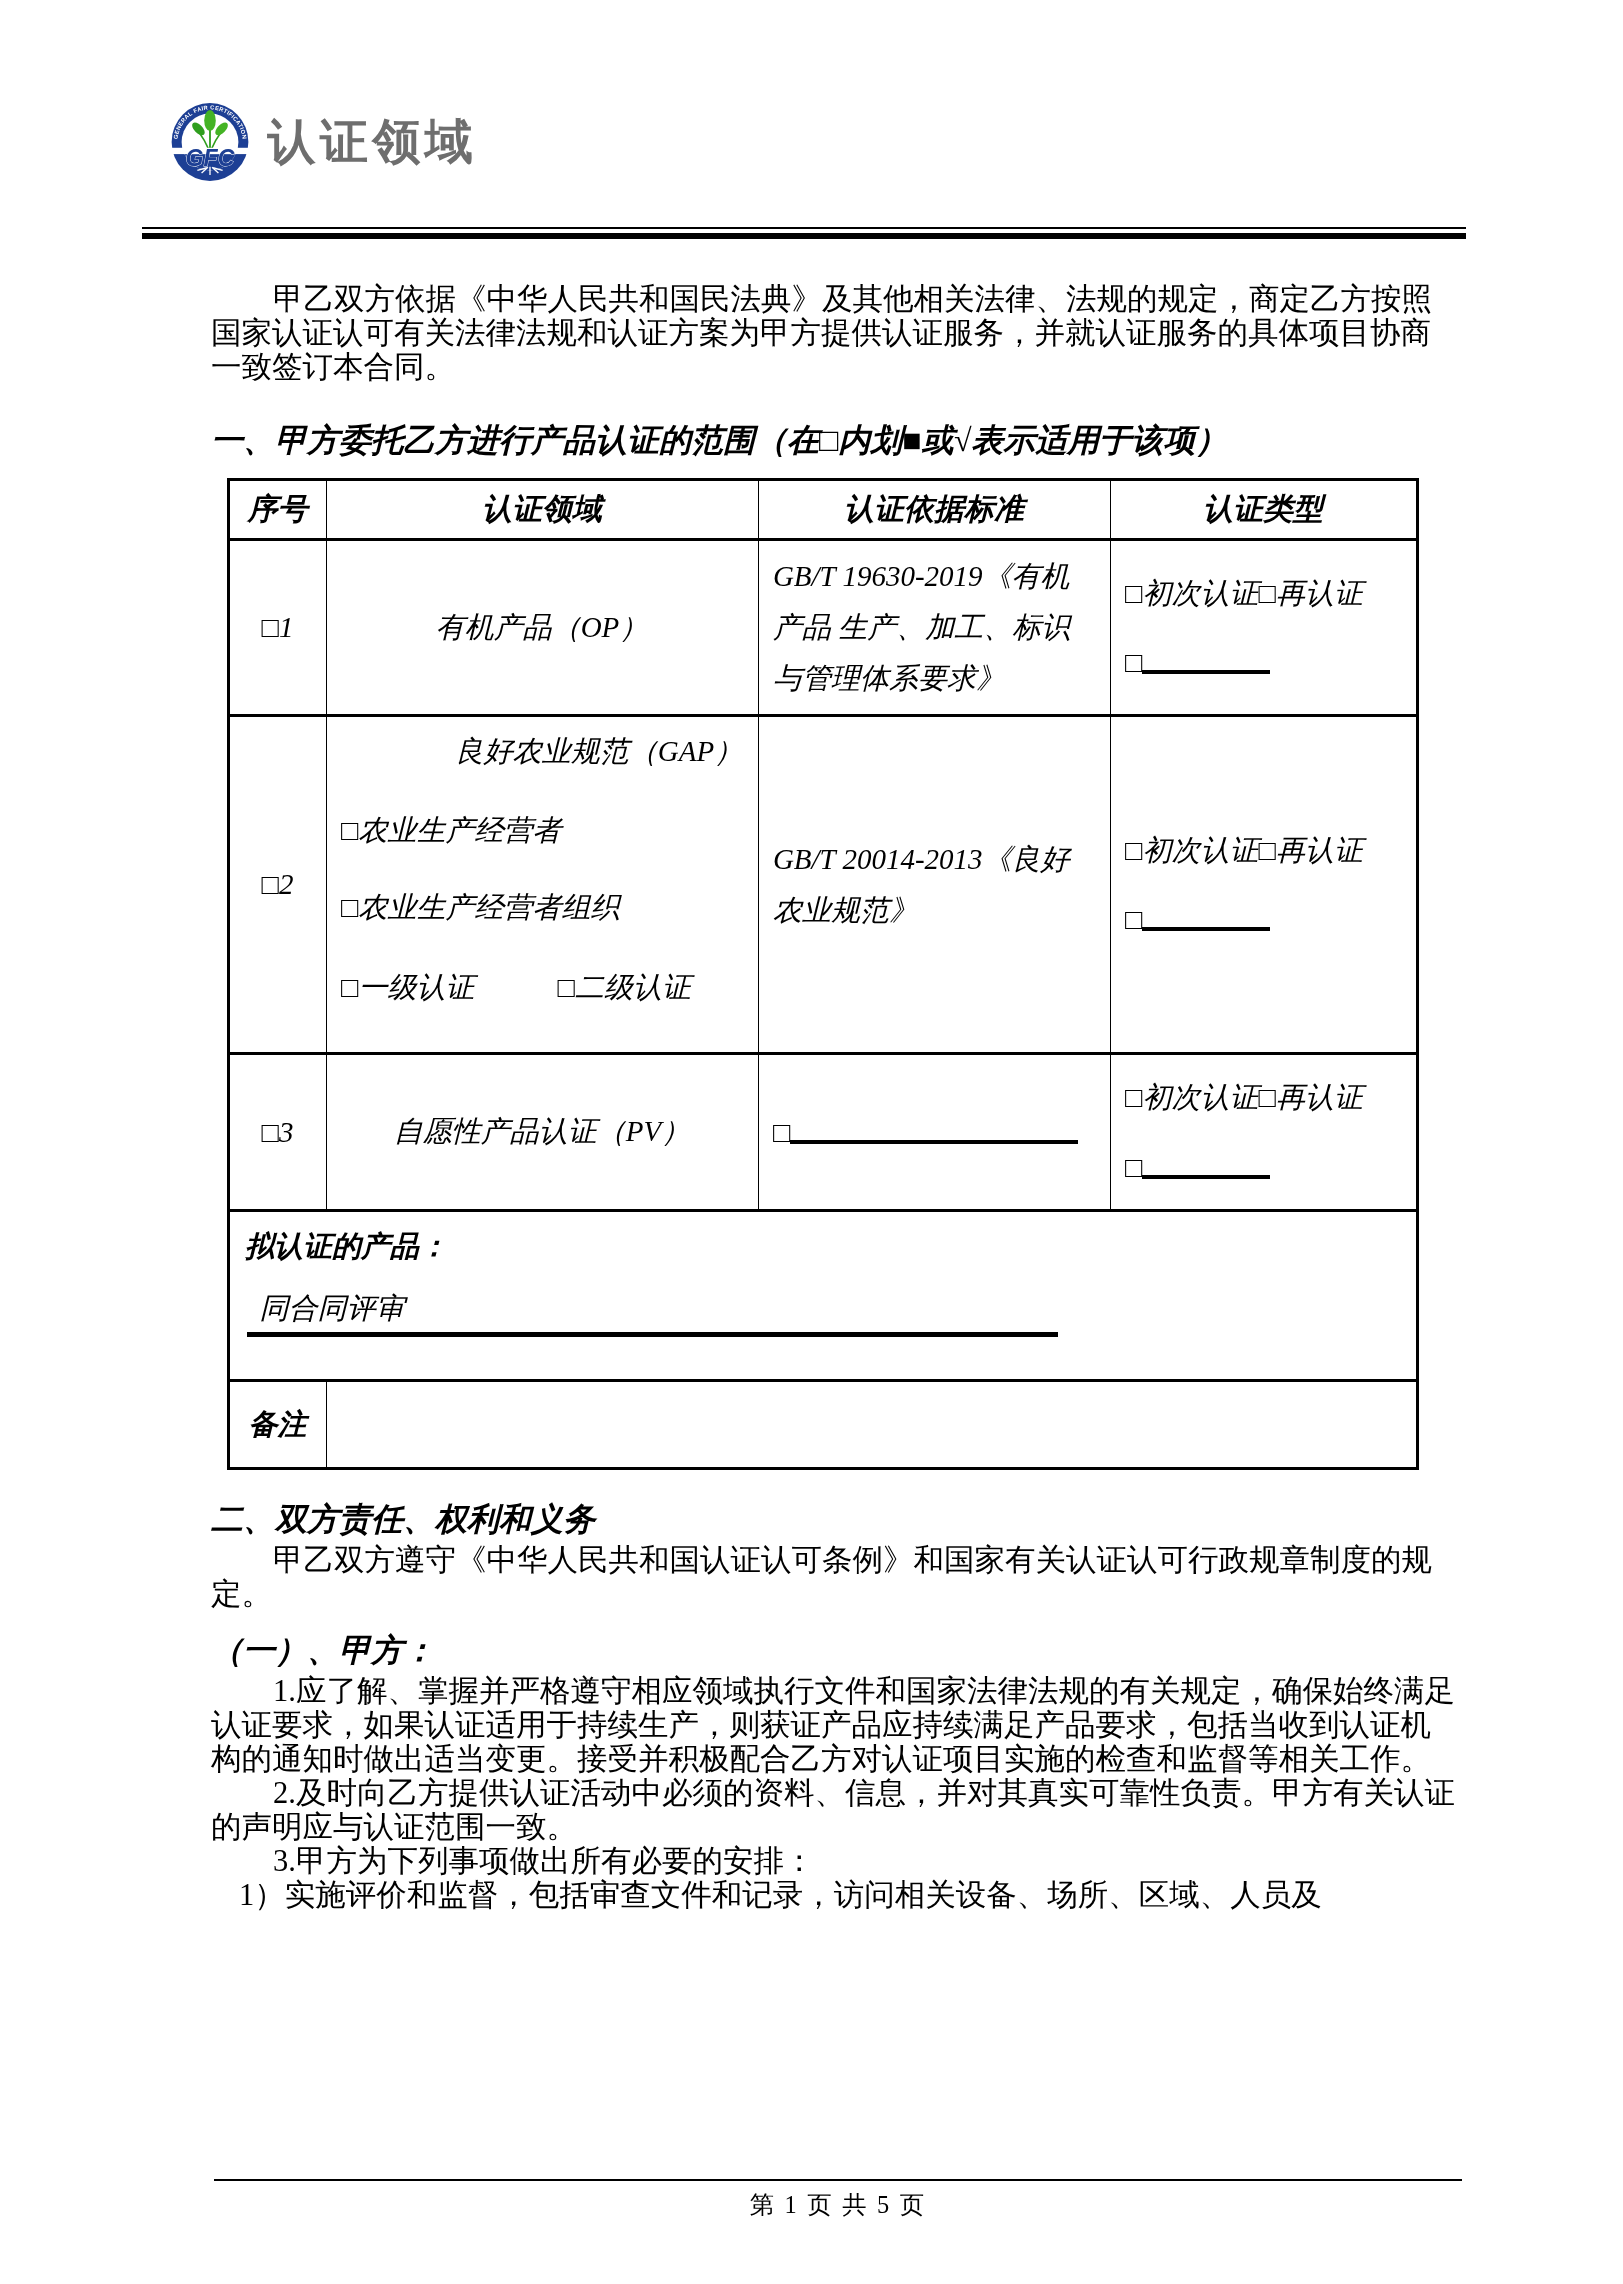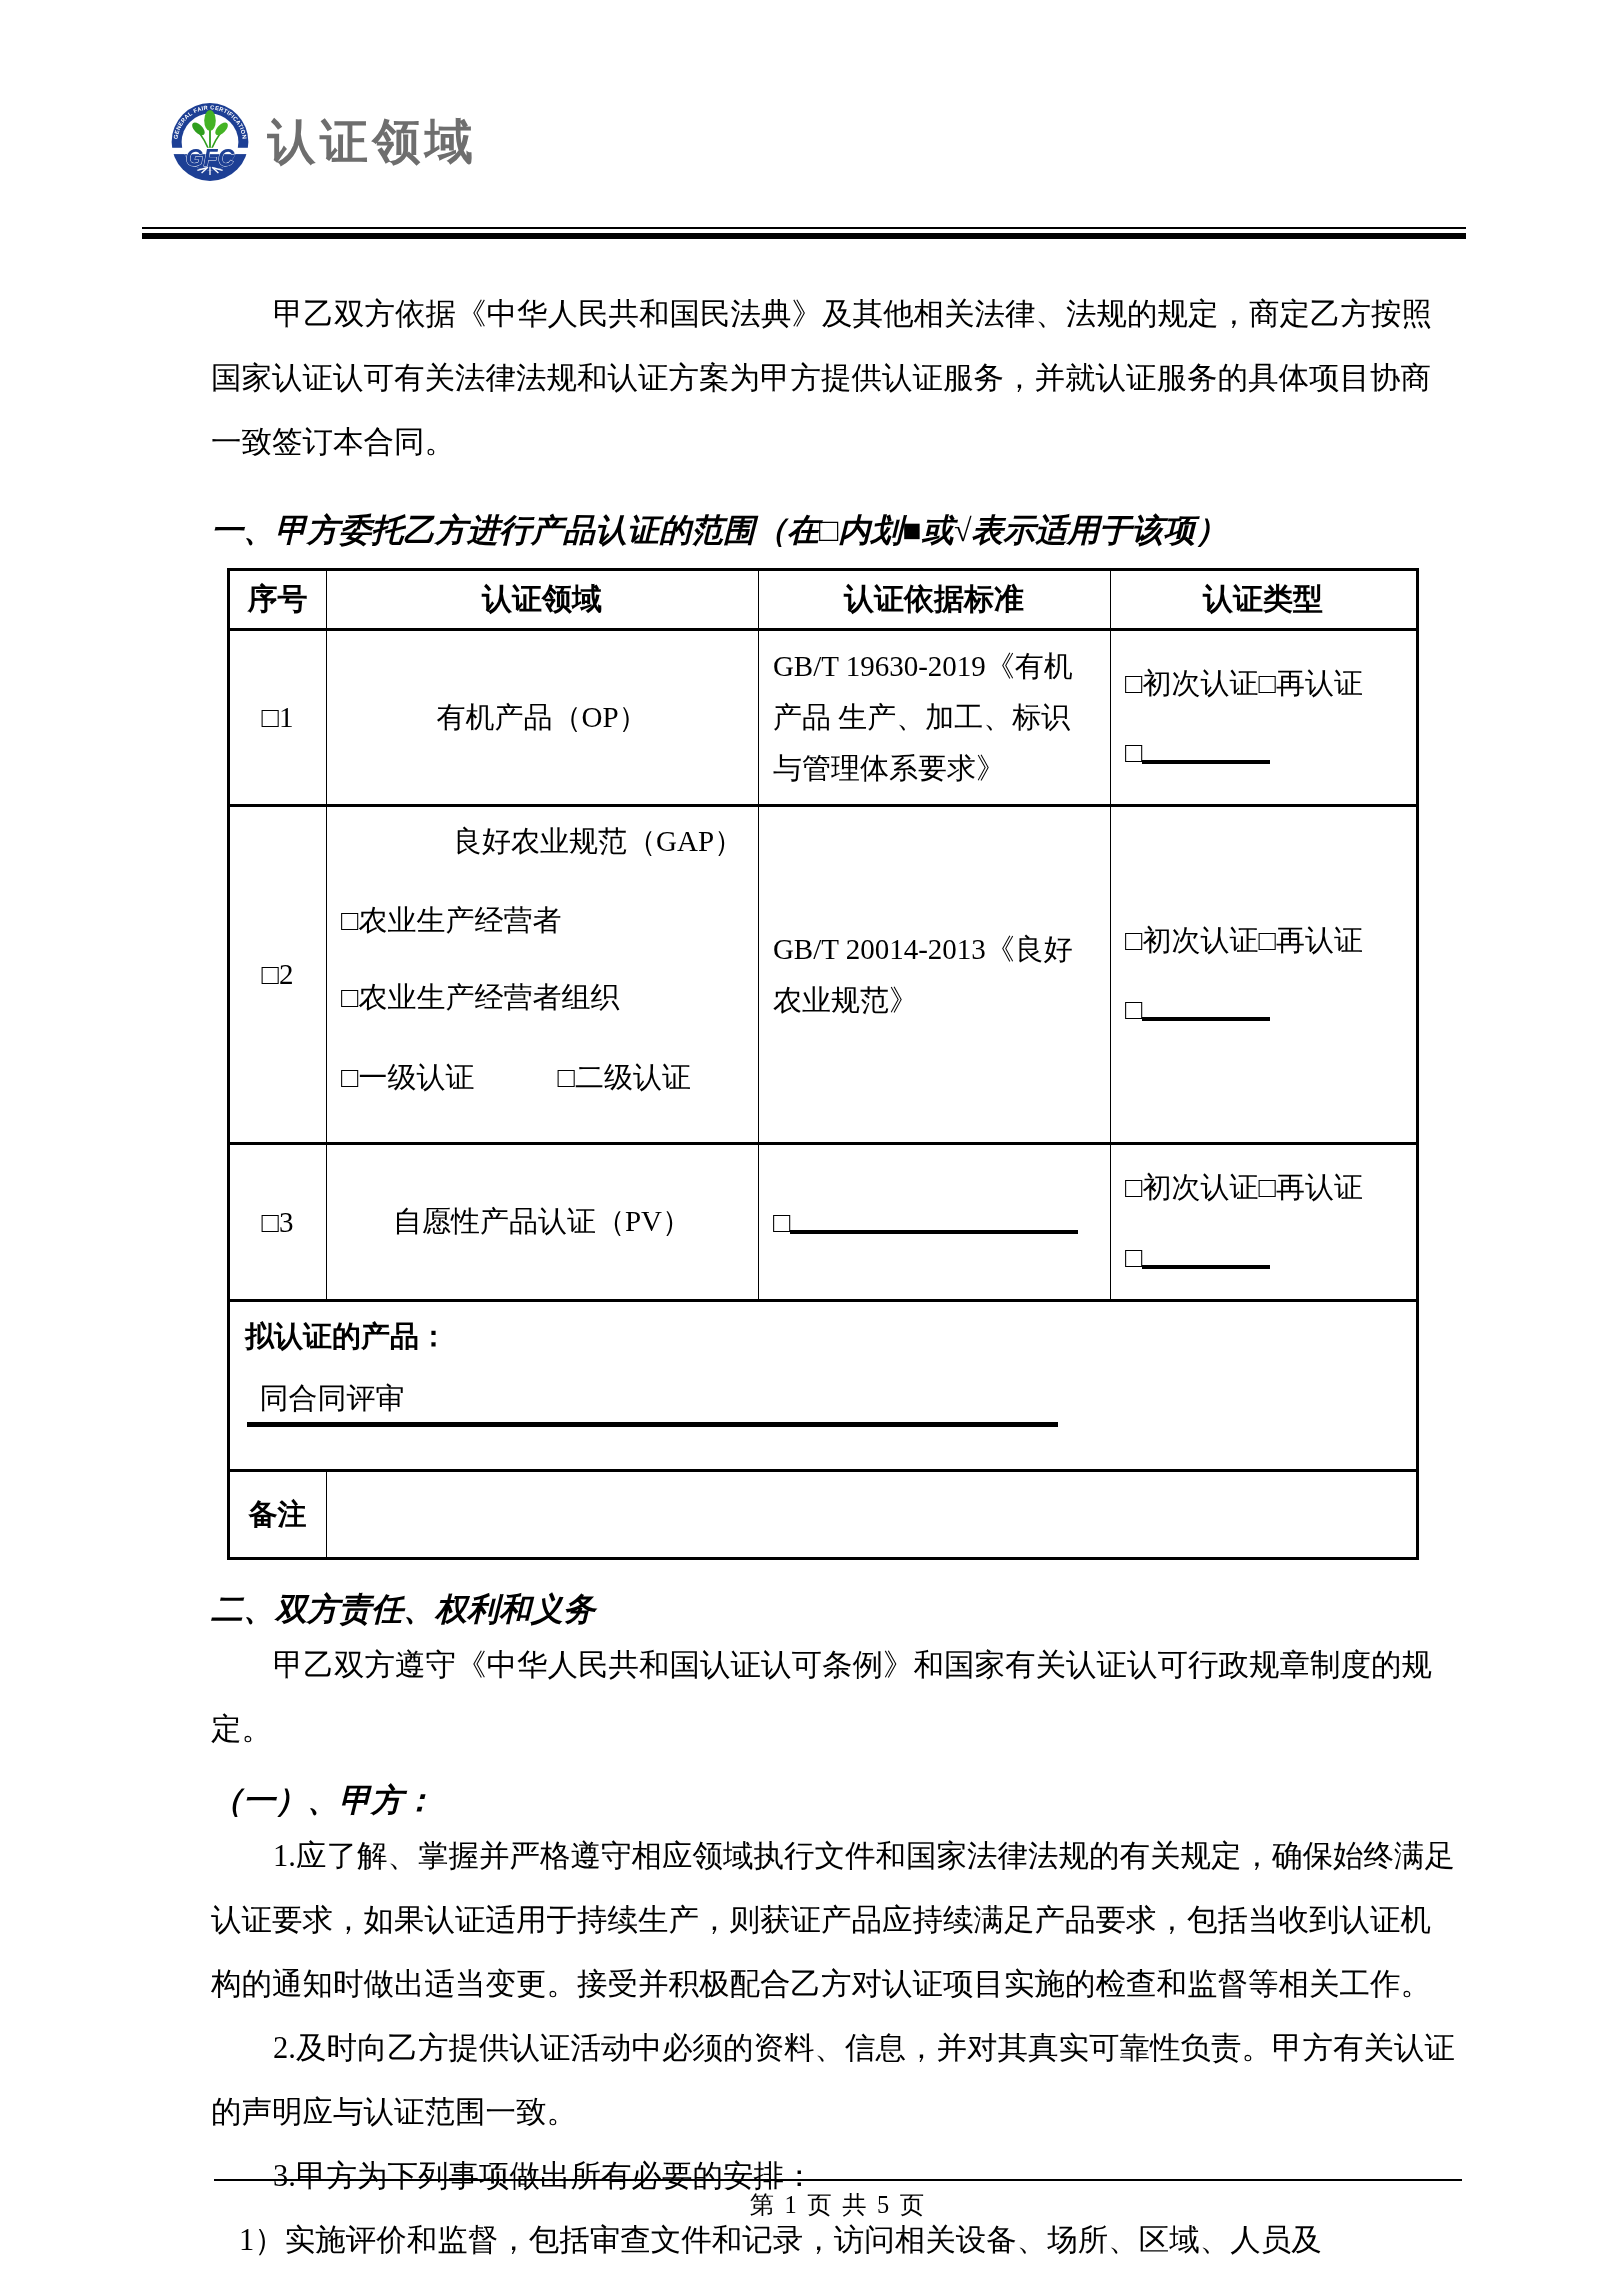--- a/index.html
+++ b/index.html
@@ -20,41 +20,42 @@
     font-family:"Liberation Sans","DejaVu Sans",sans-serif;
     font-weight:700;font-size:48px;letter-spacing:4.4px;color:#6e6e6e;line-height:1;
   }
   .rule-double{
     margin-top:44px;margin-left:-69px;margin-right:-6.7px;
     border-top:2.2px solid #000;border-bottom:6.1px solid #000;height:3.9px;
   }
 
   
   .doc-title{margin-top:39px;font-size:50px;font-weight:bold;text-align:center;line-height:1.2;}
-  .para{font-size:30.5px;line-height:64px;margin:0;}
+  .para{font-size:30.5px;line-height:34px;margin:0;}
   .indent2{text-indent:62px;}
   .indent1{text-indent:28px;}
   .intro{margin-top:43px;}
 
   .s-heading{font-size:32px;font-weight:bold;line-height:47px;margin:0;font-style:italic;}
   .s1-heading{margin-top:33px;}
   .s2-heading{margin-top:25.5px;}
   .sub-heading{margin-top:16px;}
 
   
   table.scope{
     margin-top:14.4px;margin-left:15.5px;
     border-collapse:collapse;table-layout:fixed;width:1188px;
     font-size:29px;
   }
   table.scope{border:3.3px solid #000;}
   table.scope td,table.scope th{
     border-left:1.7px solid #000;border-right:1.7px solid #000;
     border-top:3.3px solid #000;border-bottom:3.3px solid #000;
     overflow:hidden;
+    font-style:italic;
   }
   th{font-weight:bold;font-size:30px;height:55px;text-align:center;vertical-align:middle;}
   .c-no{text-align:center;vertical-align:middle;}
   .c-center{text-align:center;vertical-align:middle;}
   .row-op td{height:145px;}
   .row-gap td{height:306px;}
   .row-pv td{height:134px;}
   .row-products td{height:136px;}
   .row-remarks td{height:83px;}
 

